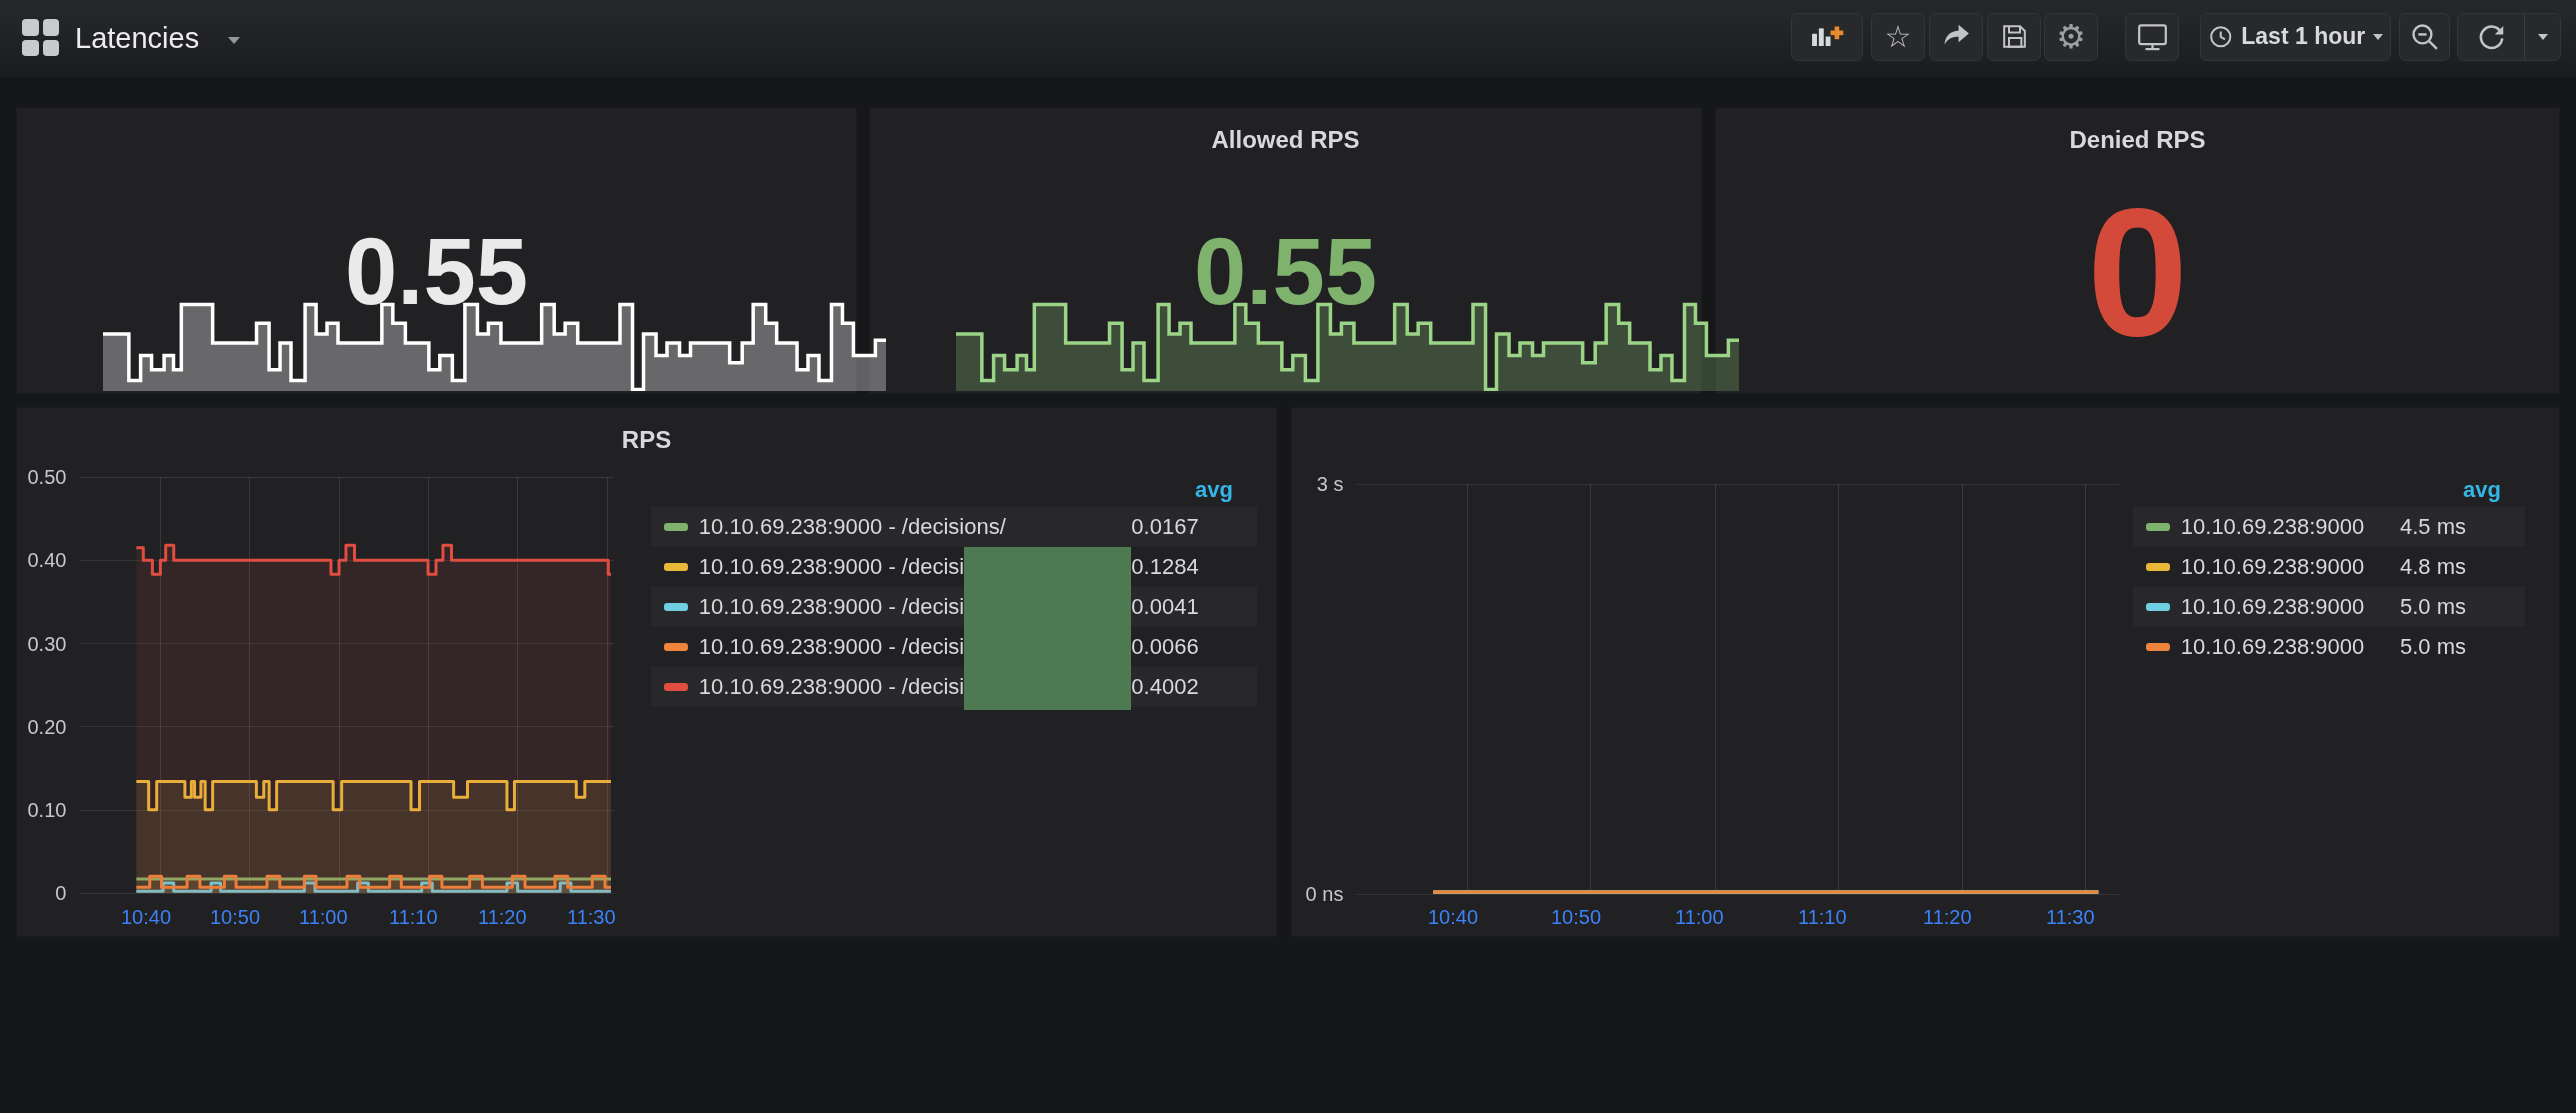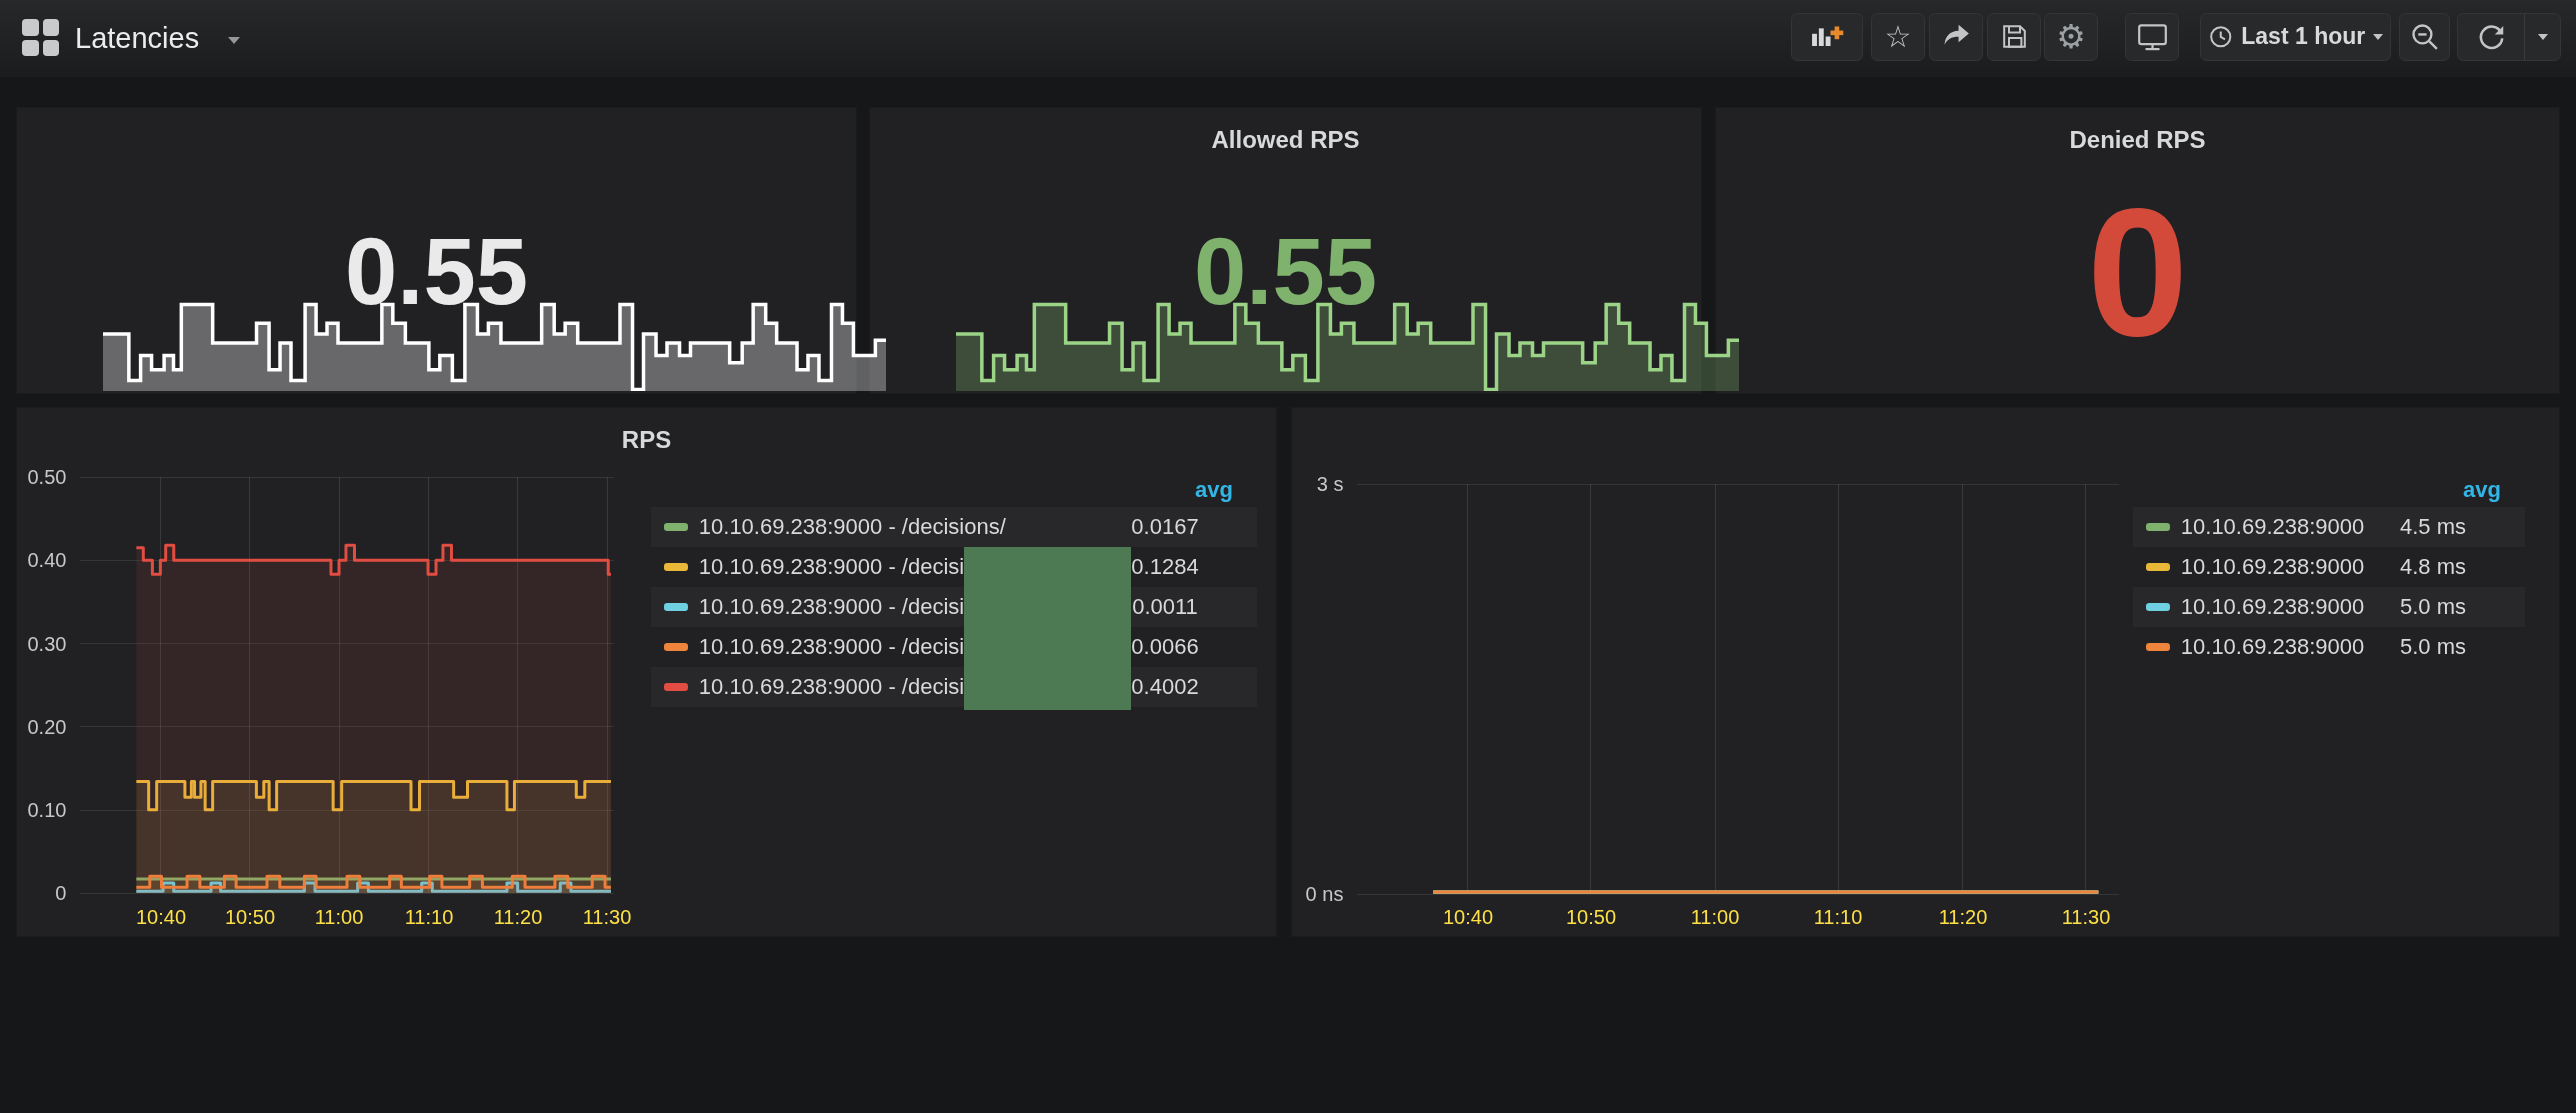--- a/index.html
+++ b/index.html
@@ -55,21 +55,21 @@
   .gh{position:absolute;left:0;right:0;height:0.8px;background:rgba(255,255,255,0.09);}
   .gv{position:absolute;top:0;bottom:0;width:0.8px;background:rgba(255,255,255,0.11);}
   .ylabels{position:absolute;z-index:1;}
   #rps-ylabels{left:0;top:69px;width:51px;height:416px;}
   #lat-ylabels{left:0;top:76px;width:53px;height:410px;}
   .ytick{position:absolute;right:1.6px;height:24px;line-height:24px;width:100%;
          text-align:right;font-size:20px;color:#c7c8ca;}
   .xlabels{position:absolute;height:27px;z-index:1;}
   #rps-xlabels{left:63px;top:495px;width:534px;}
   #lat-xlabels{left:65px;top:495px;width:762px;}
-  .xtick{position:absolute;top:3.2px;width:80px;text-align:center;font-size:20px;color:#fde047;}
+  .xtick{position:absolute;top:3.2px;width:80px;font-size:20px;color:#3b82f6;}
   
   .legend{position:absolute;top:64px;z-index:2;font-size:22px;}
   #rps-legend{left:634px;width:606px;}
   #lat-legend{left:841px;width:392px;}
   .legend-header{height:35px;line-height:35px;text-align:right;padding-right:24px;
                  font-weight:700;color:#33b5e5;}
   .legend-row{display:flex;align-items:center;height:40px;cursor:pointer;}
   .legend-rows .legend-row:nth-child(odd){background:rgba(255,255,255,0.035);}
   .chip{width:24px;height:7.2px;border-radius:3.2px;margin-left:12.8px;flex:none;}
   .series-name{flex:1;margin-left:11px;color:#d8d9da;white-space:nowrap;overflow:hidden;}
@@ -238,21 +238,21 @@
           <span class="series-avg">0.0167</span>
         </div>
         <div class="legend-row">
           <span class="chip" style="background: rgb(234, 184, 57);"></span>
           <span class="series-name">10.10.69.238:9000 - /decisions/</span>
           <span class="series-avg">0.1284</span>
         </div>
         <div class="legend-row">
           <span class="chip" style="background: rgb(110, 208, 224);"></span>
           <span class="series-name">10.10.69.238:9000 - /decisions/</span>
-          <span class="series-avg">0.0011</span>
+          <span class="series-avg">0.0041</span>
         </div>
         <div class="legend-row">
           <span class="chip" style="background: rgb(239, 132, 60);"></span>
           <span class="series-name">10.10.69.238:9000 - /decisions/</span>
           <span class="series-avg">0.0066</span>
         </div>
         <div class="legend-row">
           <span class="chip" style="background: rgb(226, 77, 66);"></span>
           <span class="series-name">10.10.69.238:9000 - /decisions/</span>
           <span class="series-avg">0.4002</span>

